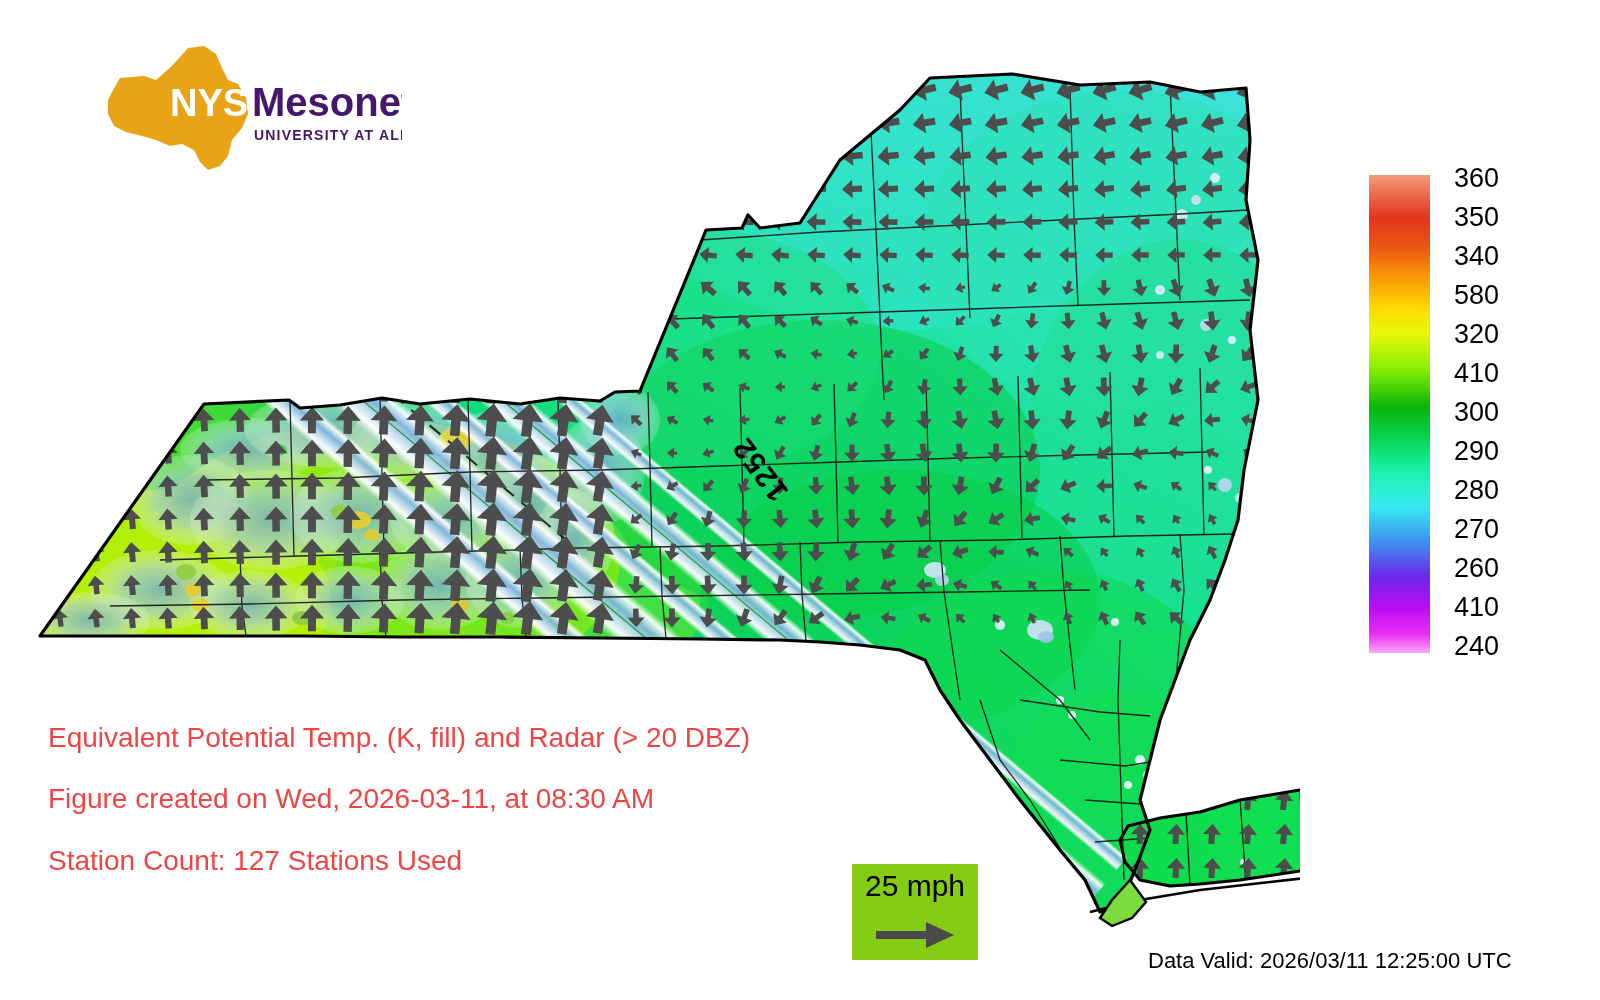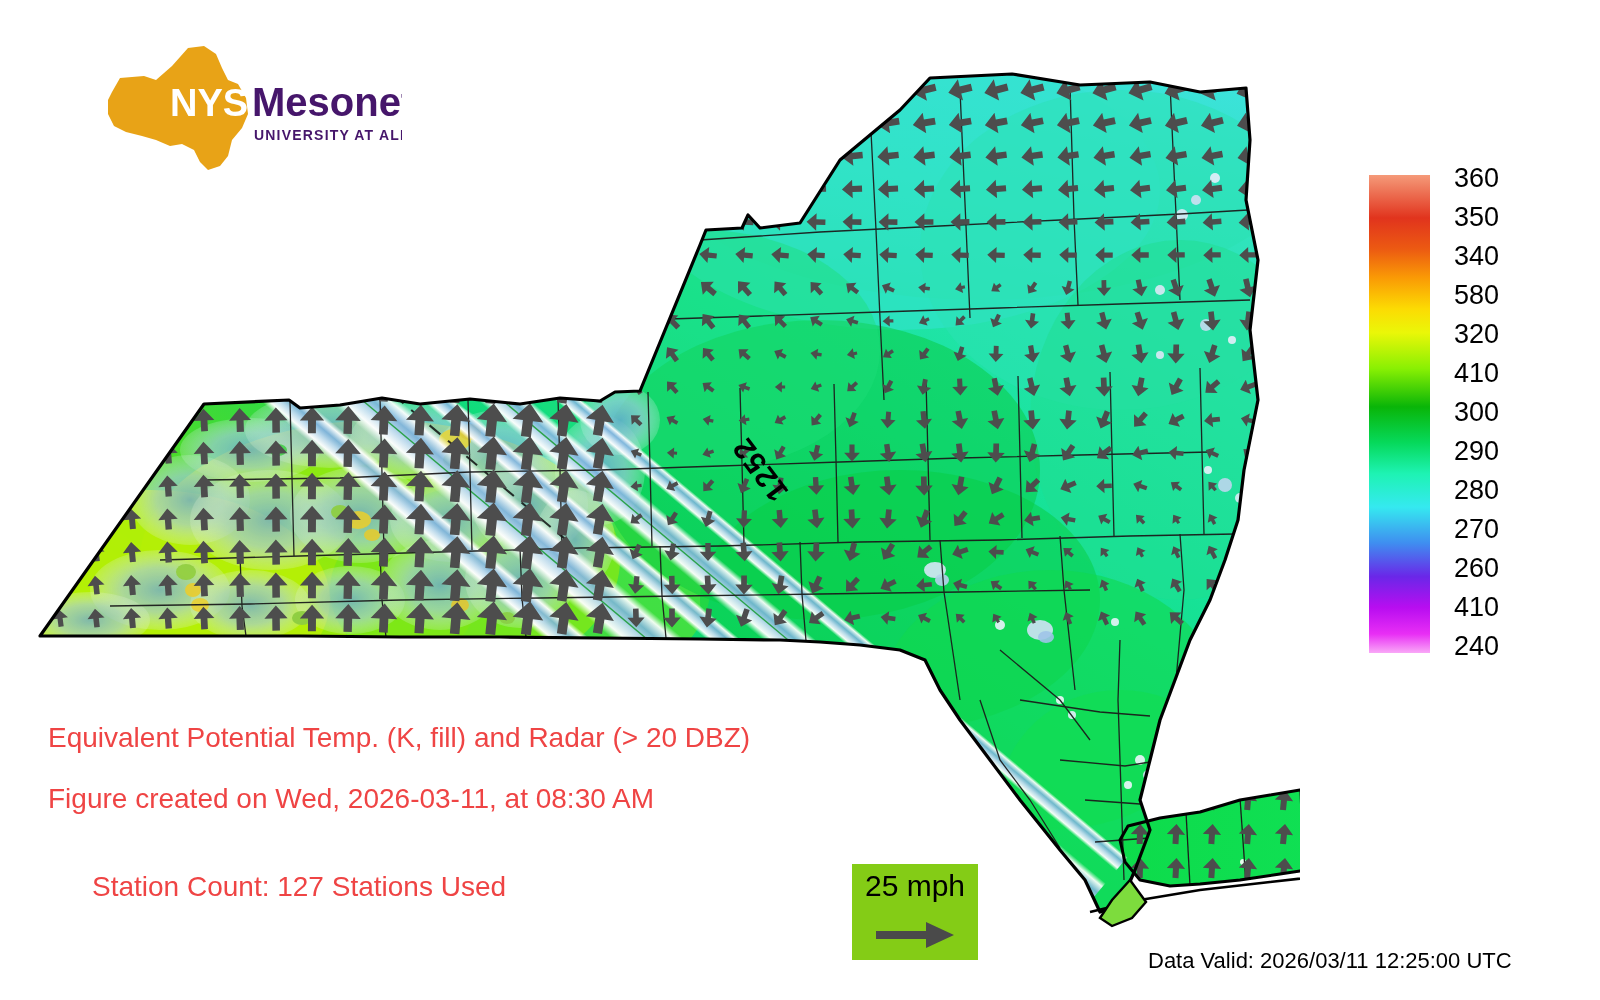--- a/index.html
+++ b/index.html
@@ -54,21 +54,21 @@
     white-space: nowrap;
   }
 
   
   .caption {
     position: absolute; left: 48px;
     font-size: 28px; color: #ef4444; white-space: nowrap;
   }
   #cap-line1 { top: 722px; }
   #cap-line2 { top: 783px; }
-  #cap-line3 { top: 871px; margin-left: 44px; }
+  #cap-line3 { top: 845px; }
 
   
   #wind-legend {
     position: absolute; left: 852px; top: 864px;
     width: 126px; height: 96px;
     background: #84cc16;
   }
   #wind-legend-label {
     position: absolute; left: 0; top: 5px; width: 126px;
     text-align: center; font-size: 30px; color: #000;

